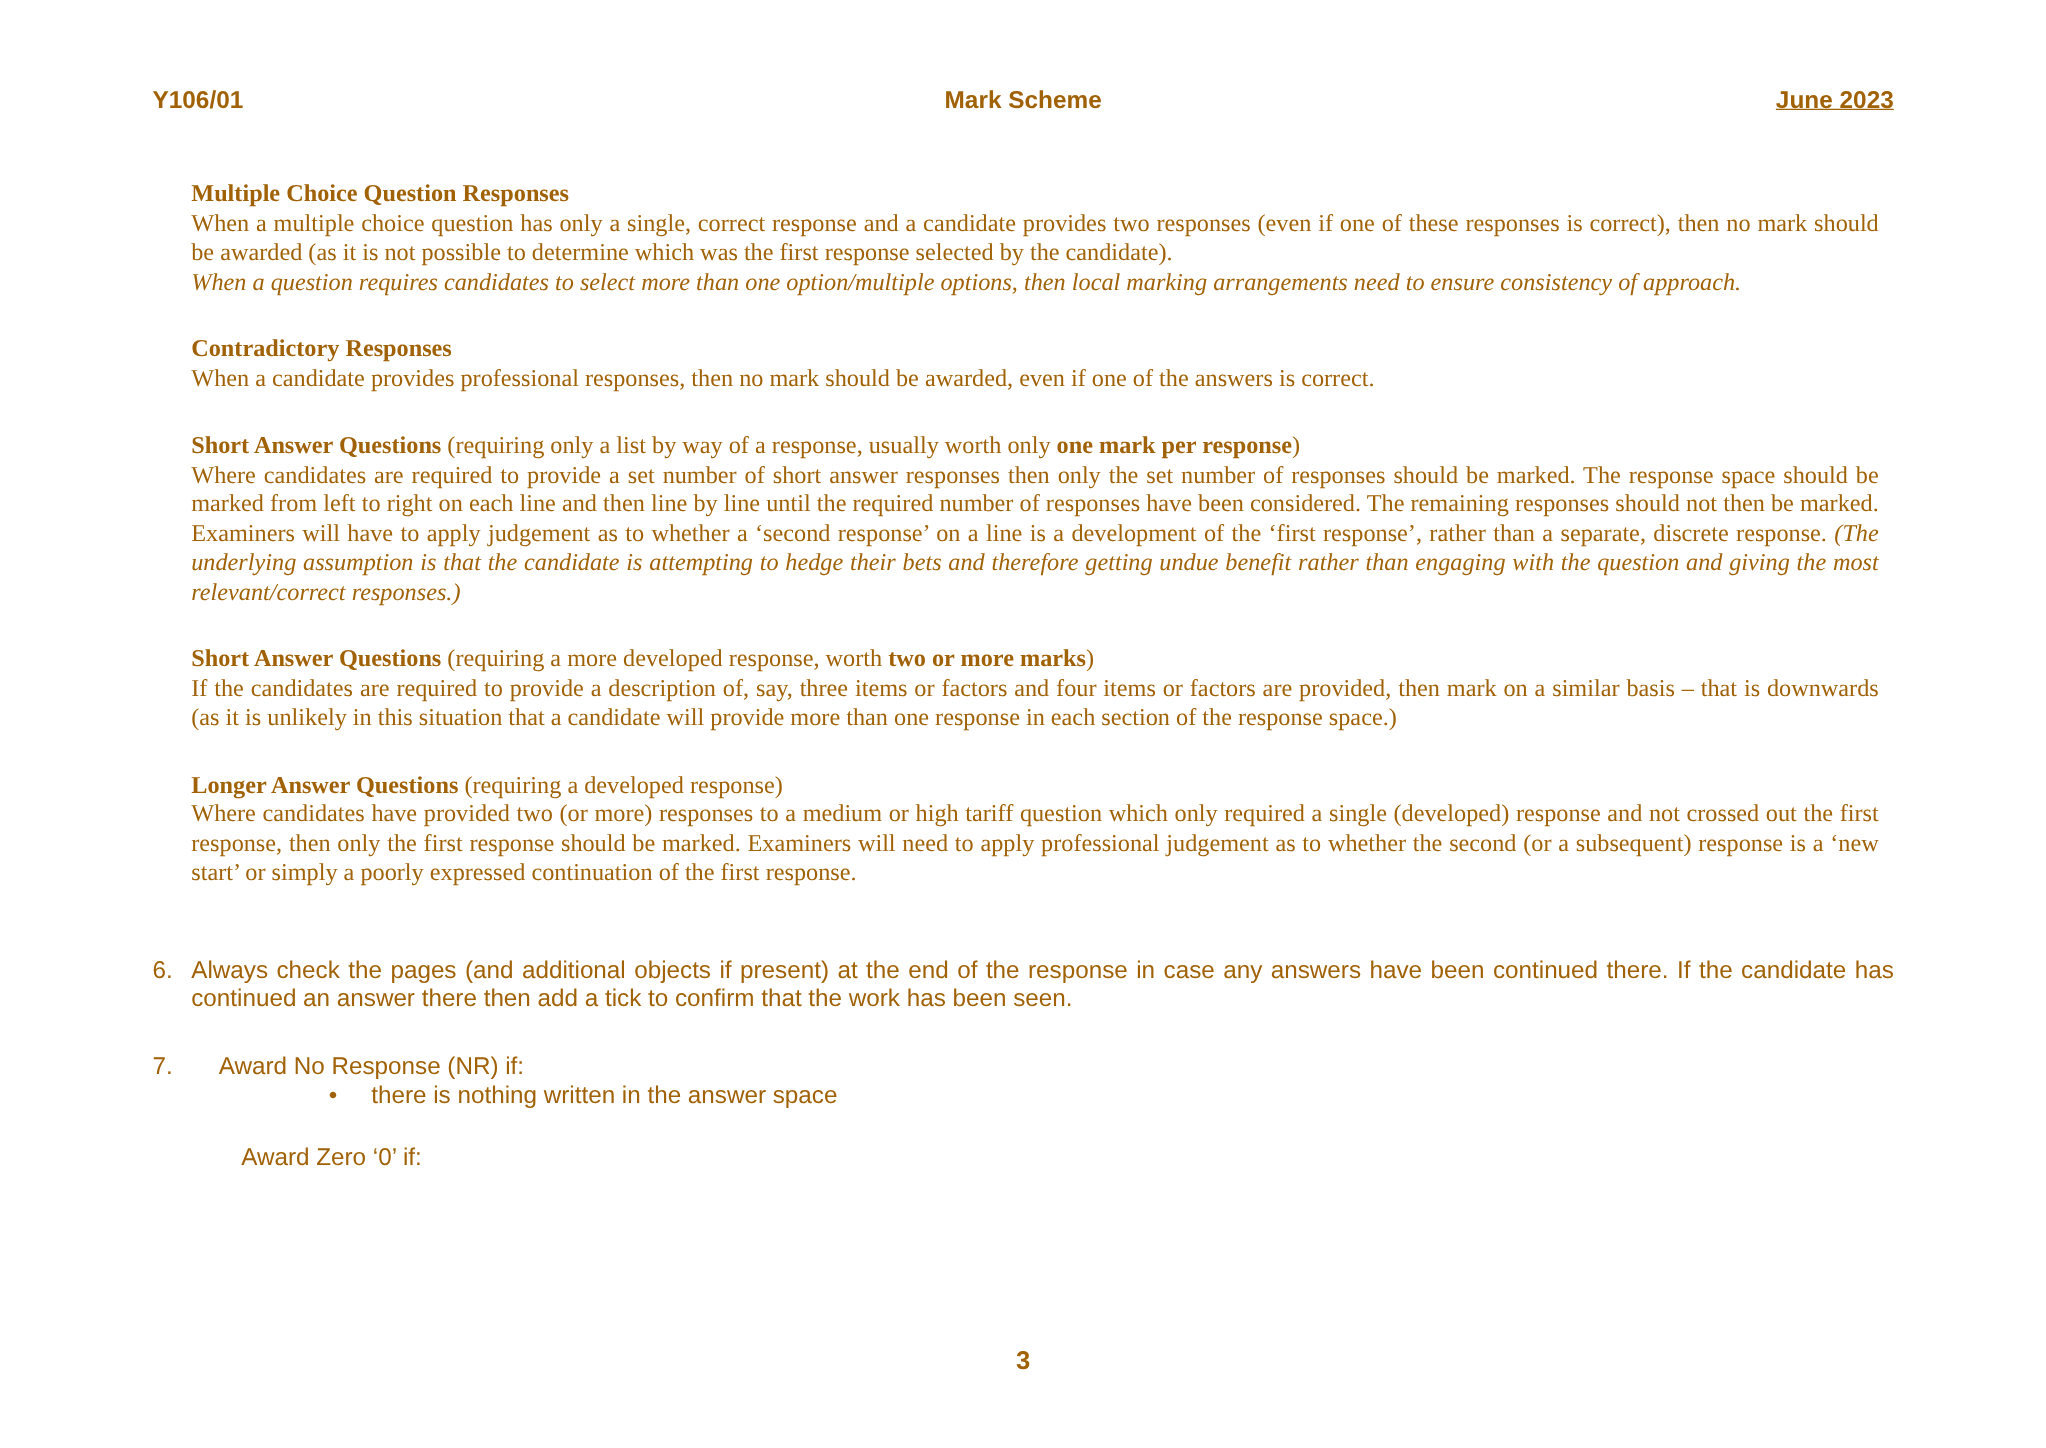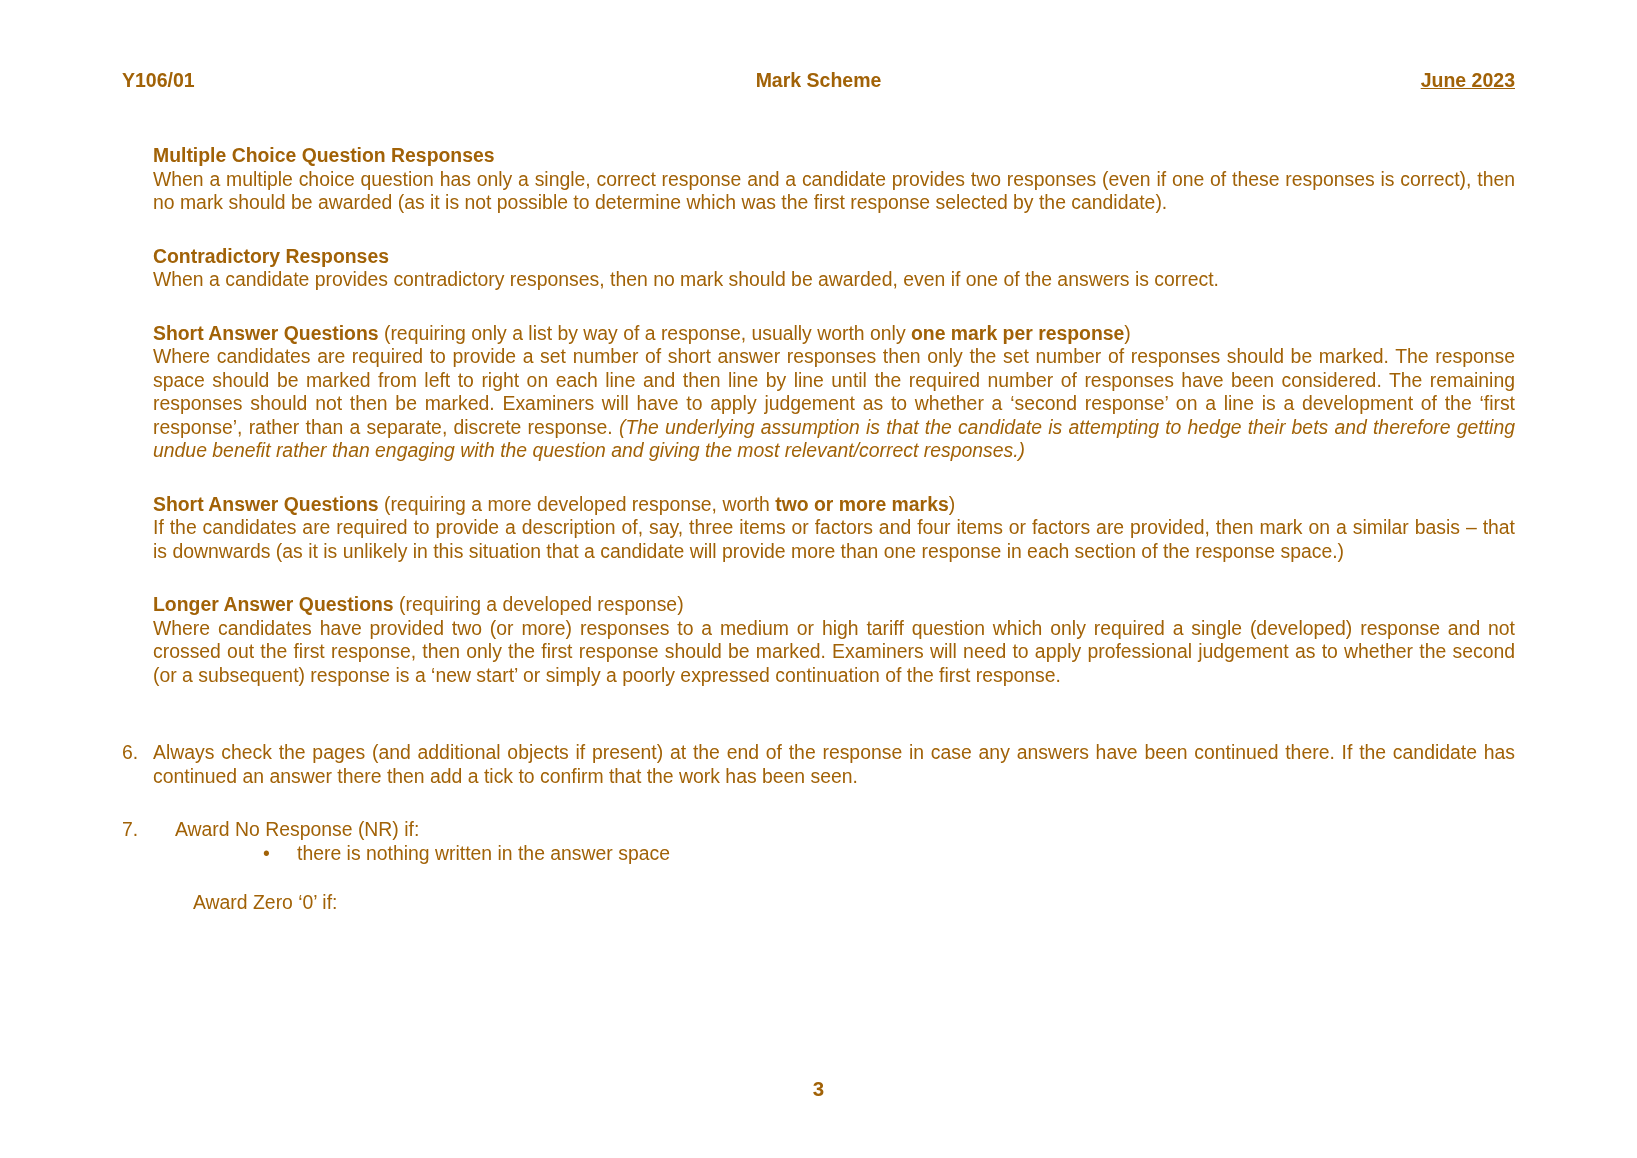--- a/index.html
+++ b/index.html
@@ -37,21 +37,21 @@
   
   .doc-body {
     position: absolute;
     left: 122px;
     top: 144px;
     width: 1393px;
     font-size: 19.4px;
     line-height: 23.5px;
   }
   section { margin: 0 0 30px 0; }
-  section .heading, section p { margin: 0 0 0 31px; }
+  section .heading, section p { margin: 0 12px 0 31px; font-family: Liberation Serif, serif; }
   p { margin: 0; }
   .b { font-weight: 700; }
   .i { font-style: italic; }
   .justify { text-align: justify; }
 
   
   #items { margin-top: 54px; }
   .item { display: flex; }
   .item + .item { margin-top: 30px; }
   .item .num { flex: none; width: 31px; }
@@ -83,24 +83,25 @@
     <span class="left">Y106/01</span>
     <span class="center">Mark Scheme</span>
     <span class="right">June 2023</span>
   </div>
 
   <div class="doc-body">
     <div id="sections">
         <section>
           <div class="heading"><span class="b">Multiple Choice Question Responses</span></div>
           <p class="justify"><span>When a multiple choice question has only a single, correct response and a candidate provides two responses (even if one of these responses is correct), then no mark should be awarded (as it is not possible to determine which was the first response selected by the candidate).</span></p>
+          <p class="justify"><span class="i">When a question requires candidates to select more than one option/multiple options, then local marking arrangements need to ensure consistency of approach.</span></p>
         </section>
         <section>
           <div class="heading"><span class="b">Contradictory Responses</span></div>
-          <p><span>When a candidate provides contradictory responses, then no mark should be awarded, even if one of the answers is correct.</span></p>
+          <p><span>When a candidate provides professional responses, then no mark should be awarded, even if one of the answers is correct.</span></p>
         </section>
         <section>
           <div class="heading"><span class="b">Short Answer Questions</span><span> (requiring only a list by way of a response, usually worth only </span><span class="b">one mark per response</span><span>)</span></div>
           <p class="justify"><span>Where candidates are required to provide a set number of short answer responses then only the set number of responses should be marked. The response space should be marked from left to right on each line and then line by line until the required number of responses have been considered.  The remaining responses should not then be marked. Examiners will have to apply judgement as to whether a ‘second response’ on a line is a development of the ‘first response’, rather than a separate, discrete response.  </span><span class="i">(The underlying assumption is that the candidate is attempting to hedge their bets and therefore getting undue benefit rather than engaging with the question and giving the most relevant/correct responses.)</span></p>
         </section>
         <section>
           <div class="heading"><span class="b">Short Answer Questions</span><span> (requiring a more developed response, worth </span><span class="b">two or more marks</span><span>)</span></div>
           <p class="justify"><span>If the candidates are required to provide a description of, say, three items or factors and four items or factors are provided, then mark on a similar basis – that is downwards (as it is unlikely in this situation that a candidate will provide more than one response in each section of the response space.)</span></p>
         </section>
         <section>

